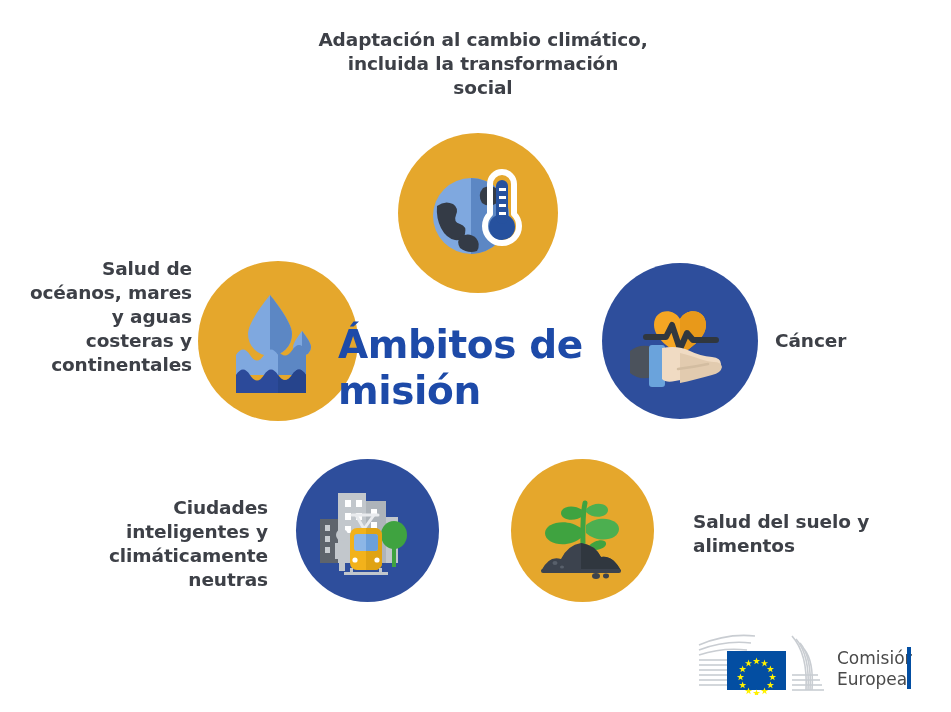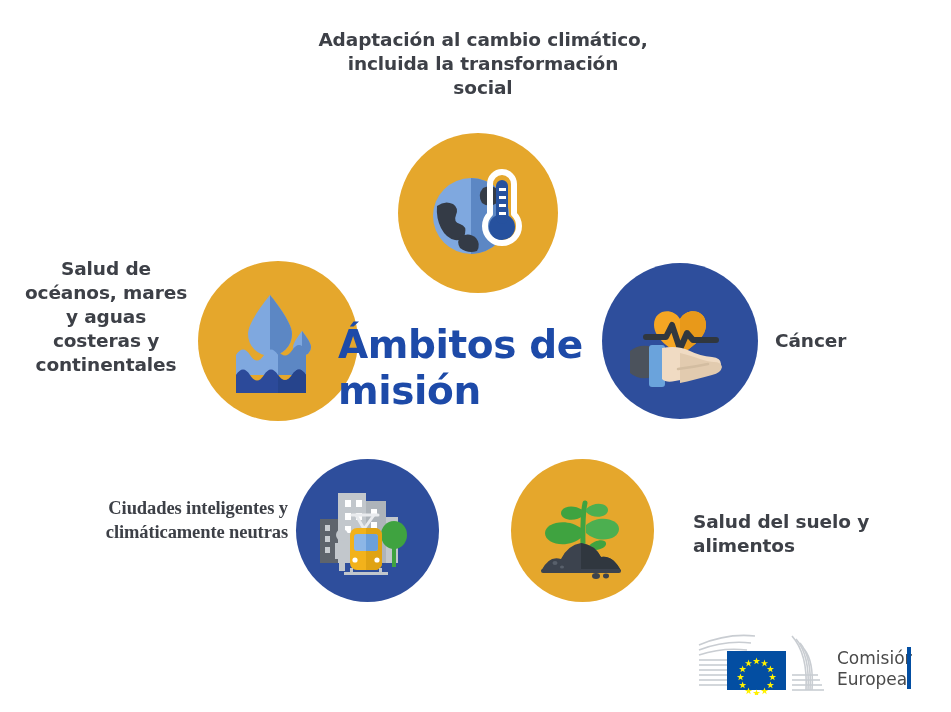--- a/index.html
+++ b/index.html
@@ -41,23 +41,23 @@
   
   .label {
     position: absolute;
     color: #3D4047;
     font-weight: bold;
     font-size: 18.5px;
     line-height: 1.30;
     letter-spacing: -0.1px;
   }
   .label-climate { left: 318px; top: 28px;  width: 330px; text-align: center; }
-  .label-water   { left:  20px; top: 257px; width: 172px; text-align: center; }
+  .label-water   { left:  20px; top: 257px; width: 172px; text-align: right; }
   .label-cancer  { left: 775px; top: 329px; width: 160px; text-align: left; }
-  .label-cities  { left:  76px; top: 496px; width: 212px; text-align: right; font-family: Liberation Serif, serif; }
+  .label-cities  { left:  56px; top: 496px; width: 212px; text-align: right; }
   .label-soil    { left: 693px; top: 502px; width: 190px; text-align: left; margin-top: 8px; }
 
   
   .center-title {
     position: absolute;
     left: 338px;
     top: 322px;
     width: 290px;
     color: #1D4AA8;
     font-weight: bold;

